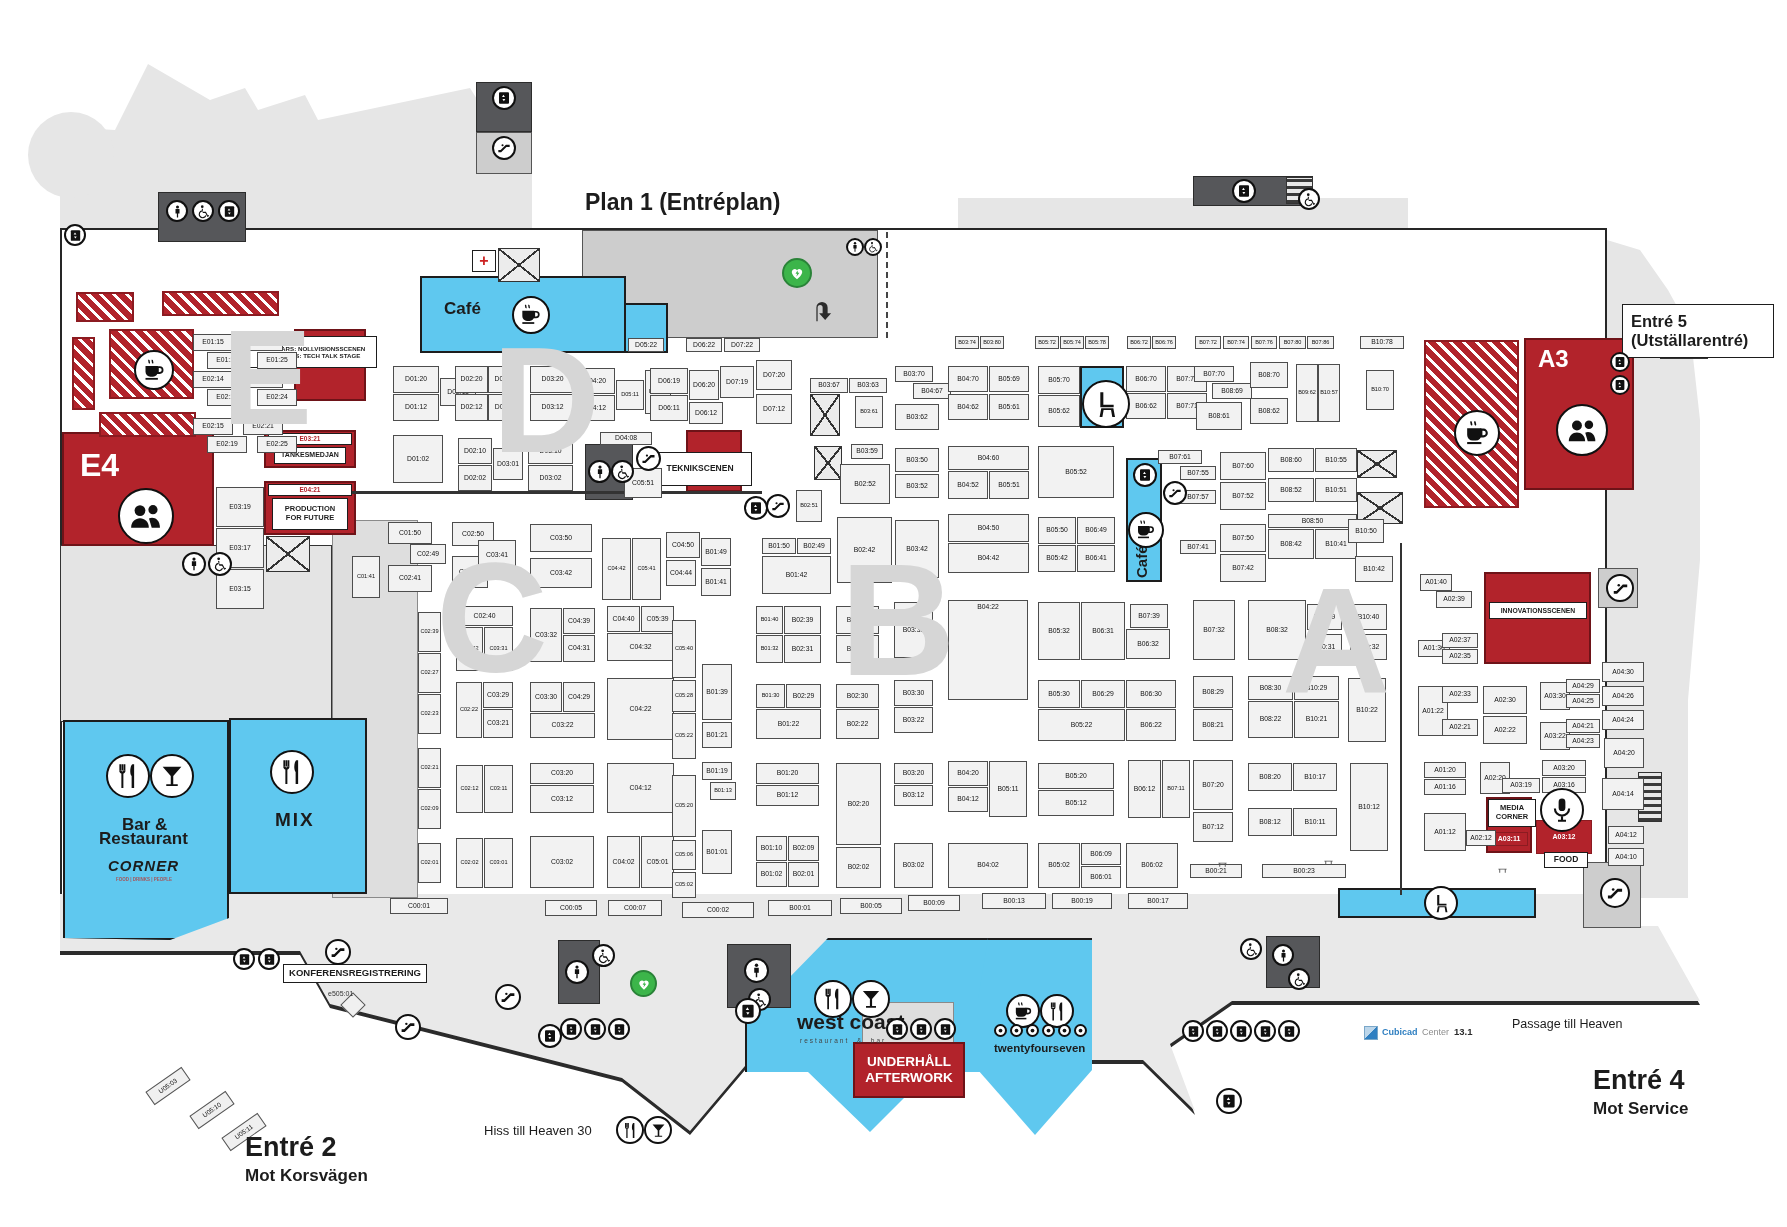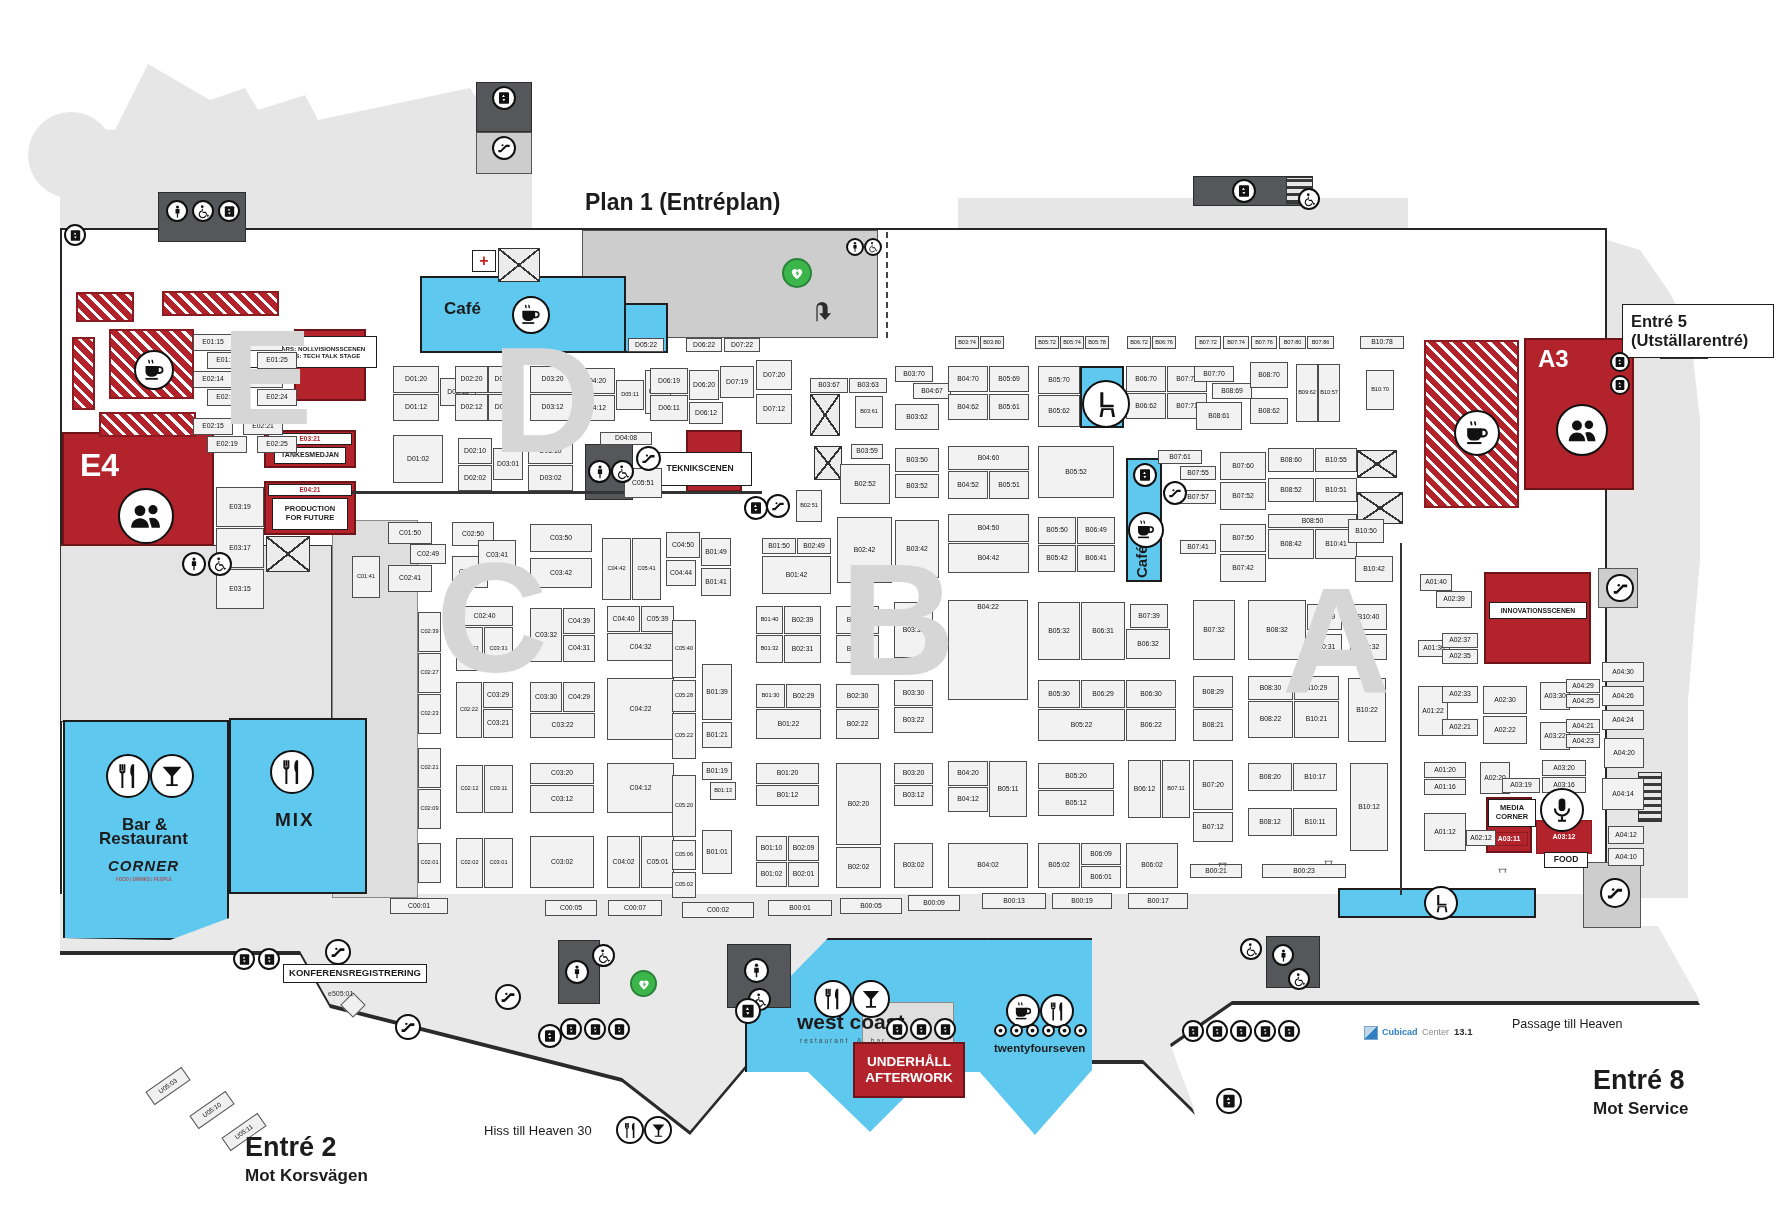--- a/index.html
+++ b/index.html
@@ -406,21 +406,21 @@
     <div class="booth" style="left: 1602px; top: 686px; width: 42px; height: 20px; font-size: 6.8px;">A04:26</div>
     <div class="booth" style="left: 1602px; top: 710px; width: 42px; height: 20px; font-size: 6.8px;">A04:24</div>
     <div class="booth" style="left: 1604px; top: 738px; width: 40px; height: 30px; font-size: 6.8px;">A04:20</div>
     <div class="booth" style="left: 1602px; top: 778px; width: 42px; height: 32px; font-size: 6.8px;">A04:14</div>
     <div class="booth" style="left: 1608px; top: 826px; width: 36px; height: 18px; font-size: 6.8px;">A04:12</div>
     <div class="booth" style="left: 1608px; top: 848px; width: 36px; height: 18px; font-size: 6.8px;">A04:10</div>
     <div class="lbl" style="left: 80px; top: 448px; font-size: 32px; font-weight: 700; color: rgb(255, 255, 255);">E4</div>
     <div class="lbl" style="left: 1538px; top: 346px; font-size: 24px; font-weight: 700; color: rgb(255, 255, 255);">A3</div>
     <div class="lbl" style="left: 444px; top: 300px; font-size: 17px; font-weight: 600; color: rgb(28, 28, 28);">Café</div>
     <div class="lbl" style="left: 1134px; top: 578px; font-size: 15px; font-weight: 600; color: rgb(28, 28, 28); transform: rotate(-90deg); transform-origin: left top;">Café</div>
-    <div class="lbl" style="left: 1593px; top: 1066px; font-size: 27px; font-weight: 700; color: rgb(28, 28, 28);">Entré 8</div>
+    <div class="lbl" style="left: 1593px; top: 1066px; font-size: 27px; font-weight: 700; color: rgb(28, 28, 28);">Entré 4</div>
     <div class="lbl" style="left: 1593px; top: 1100px; font-size: 17px; font-weight: 600; color: rgb(28, 28, 28);">Mot Service</div>
     <div class="lbl" style="left: 245px; top: 1133px; font-size: 27px; font-weight: 700; color: rgb(28, 28, 28);">Entré 2</div>
     <div class="lbl" style="left: 245px; top: 1167px; font-size: 17px; font-weight: 600; color: rgb(28, 28, 28);">Mot Korsvägen</div>
     <div class="lbl" style="left: 1512px; top: 1018px; font-size: 12.5px; font-weight: 500; color: rgb(28, 28, 28);">Passage till Heaven</div>
     <div class="lbl" style="left: 484px; top: 1124px; font-size: 13px; font-weight: 500; color: rgb(28, 28, 28);">Hiss till Heaven 30</div>
     <div class="lbl" style="left: 328px; top: 990px; font-size: 7px; font-weight: 400; color: rgb(51, 51, 51);">e505:01</div>
     <div class="lbl" style="left: 797px; top: 1010px; font-size: 21px; font-weight: 700; color: rgb(28, 28, 28);">west coast</div>
     <div class="lbl" style="left: 800px; top: 1037px; font-size: 6.5px; font-weight: 400; color: rgb(68, 68, 68); letter-spacing: 2px;">restaurant  &amp;  bar</div>
     <div class="lbl" style="left: 994px; top: 1042px; font-size: 11.5px; font-weight: 800; color: rgb(28, 28, 28);">twentyfourseven</div>
     <div class="lbl" style="left: 122px; top: 808px; font-size: 17px; font-weight: 600; color: rgb(28, 28, 28); margin-top: 8px;">Bar &amp;</div>

